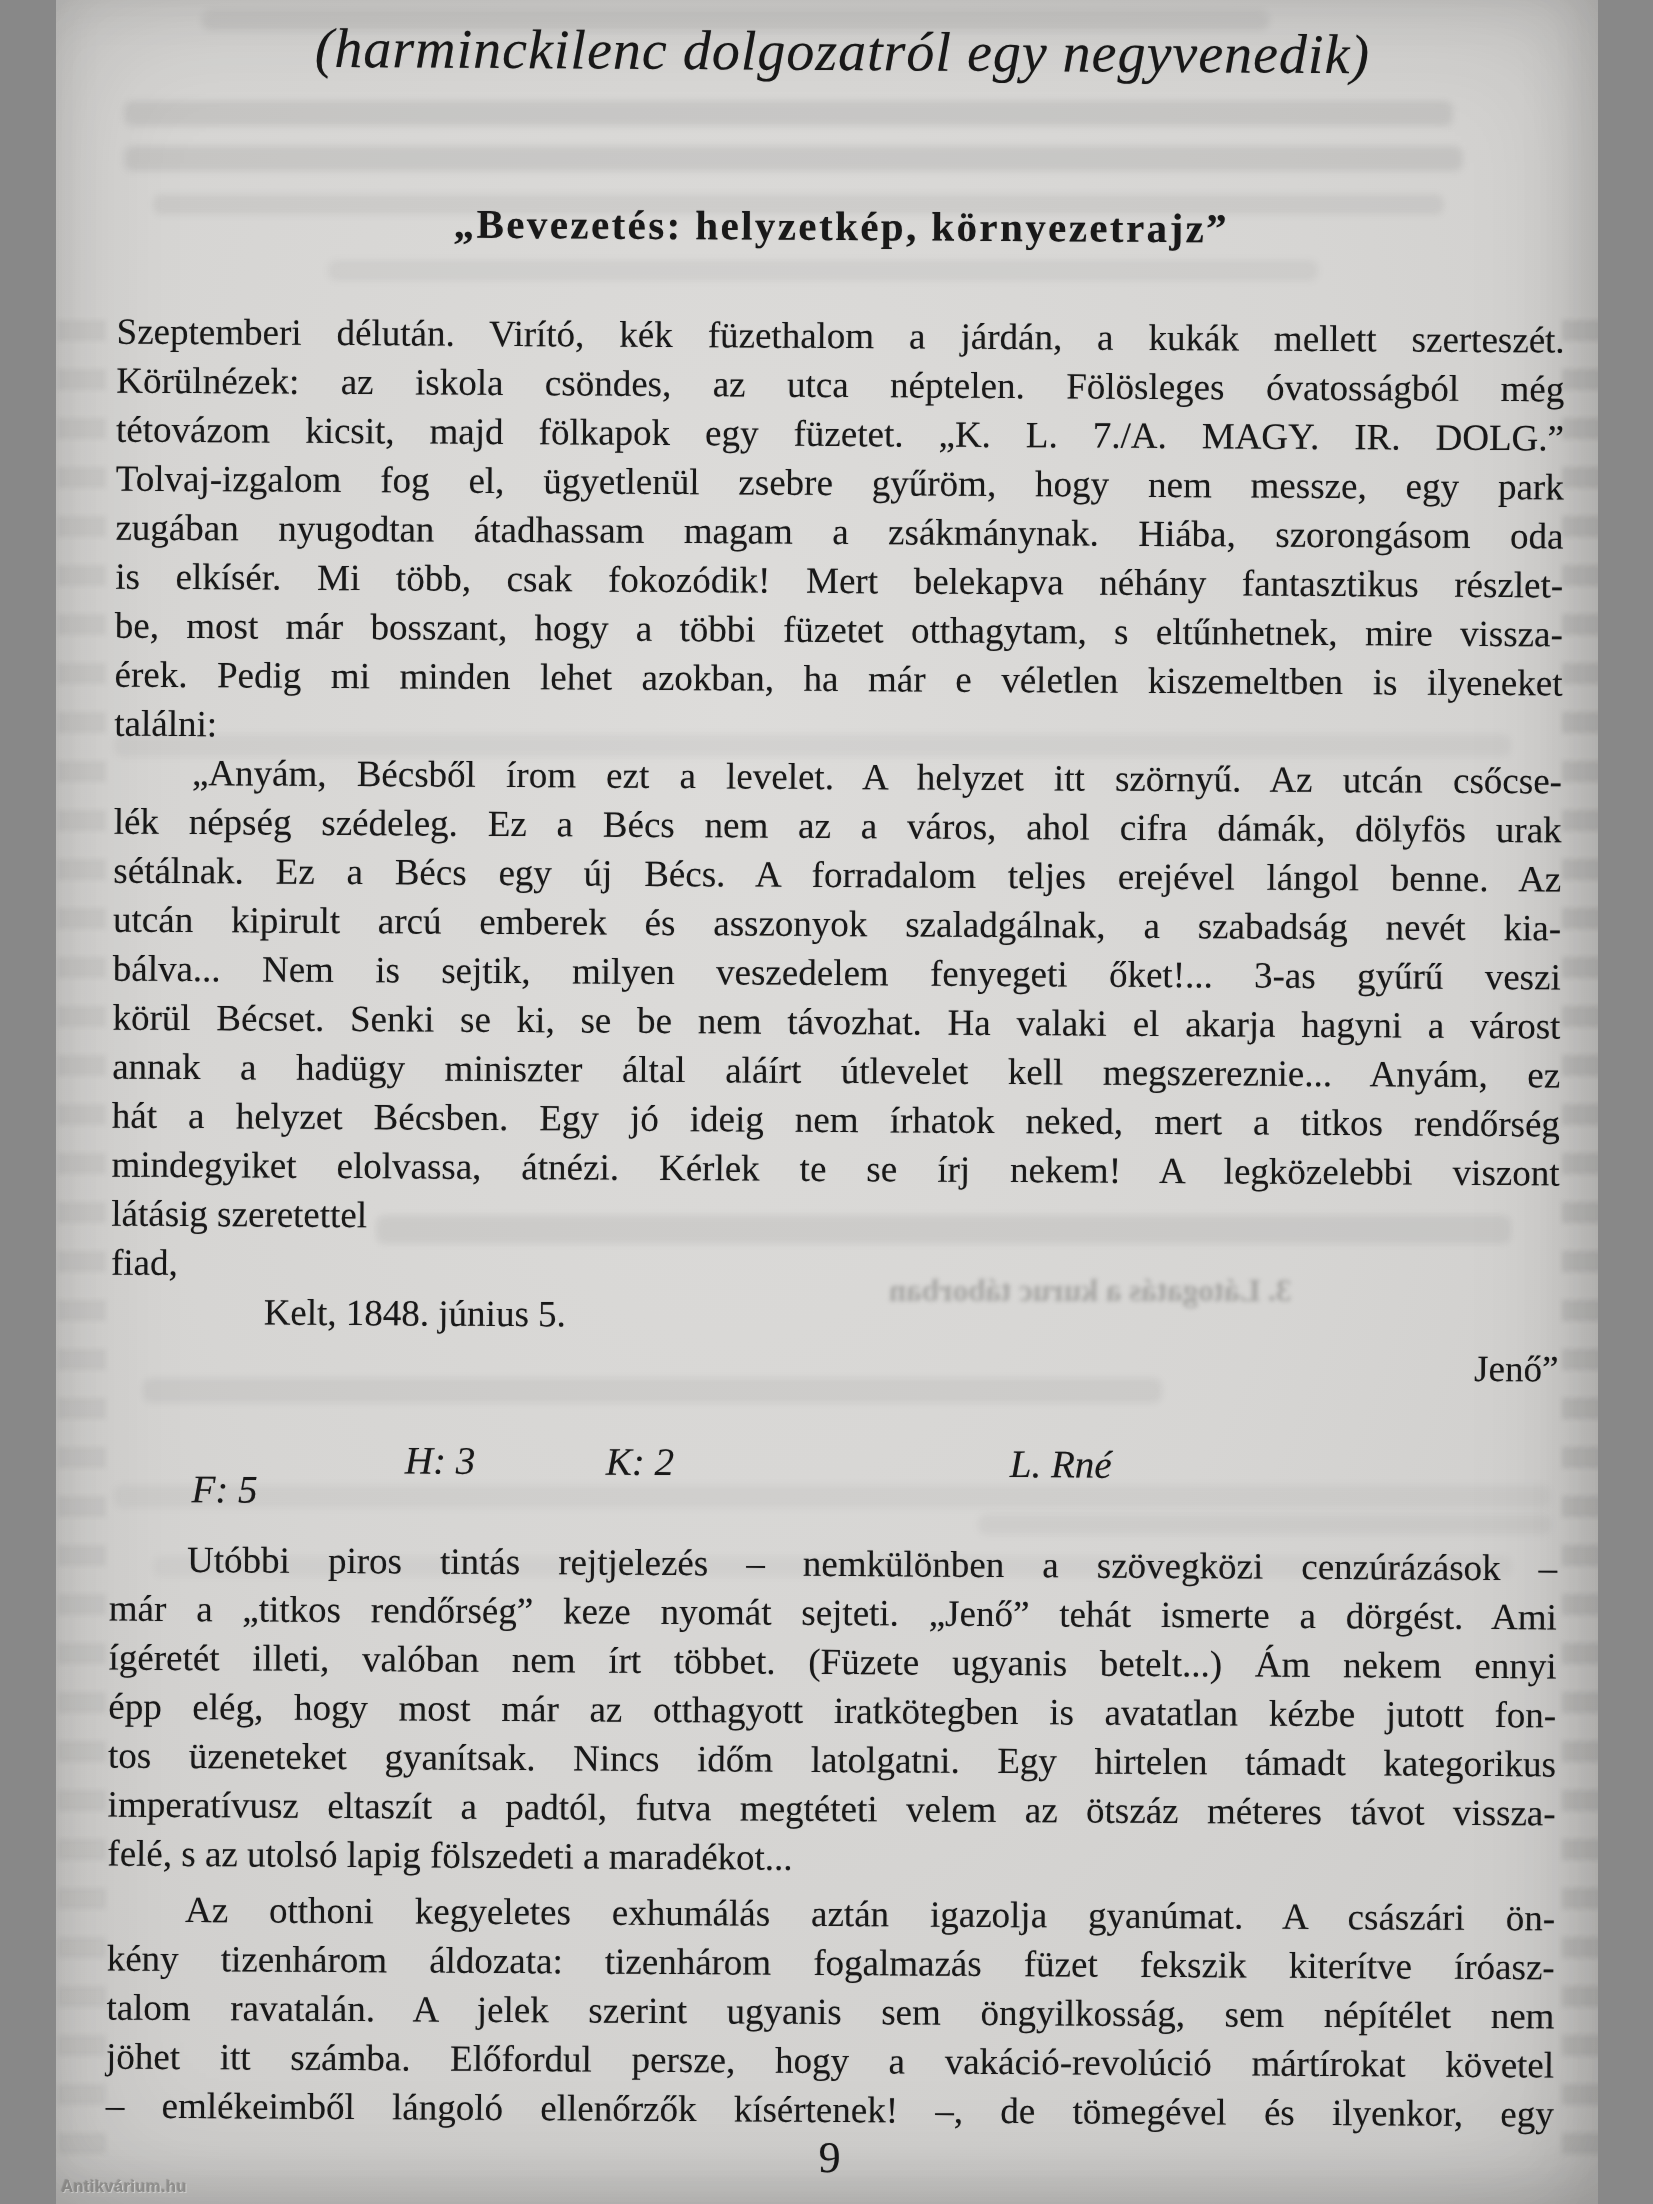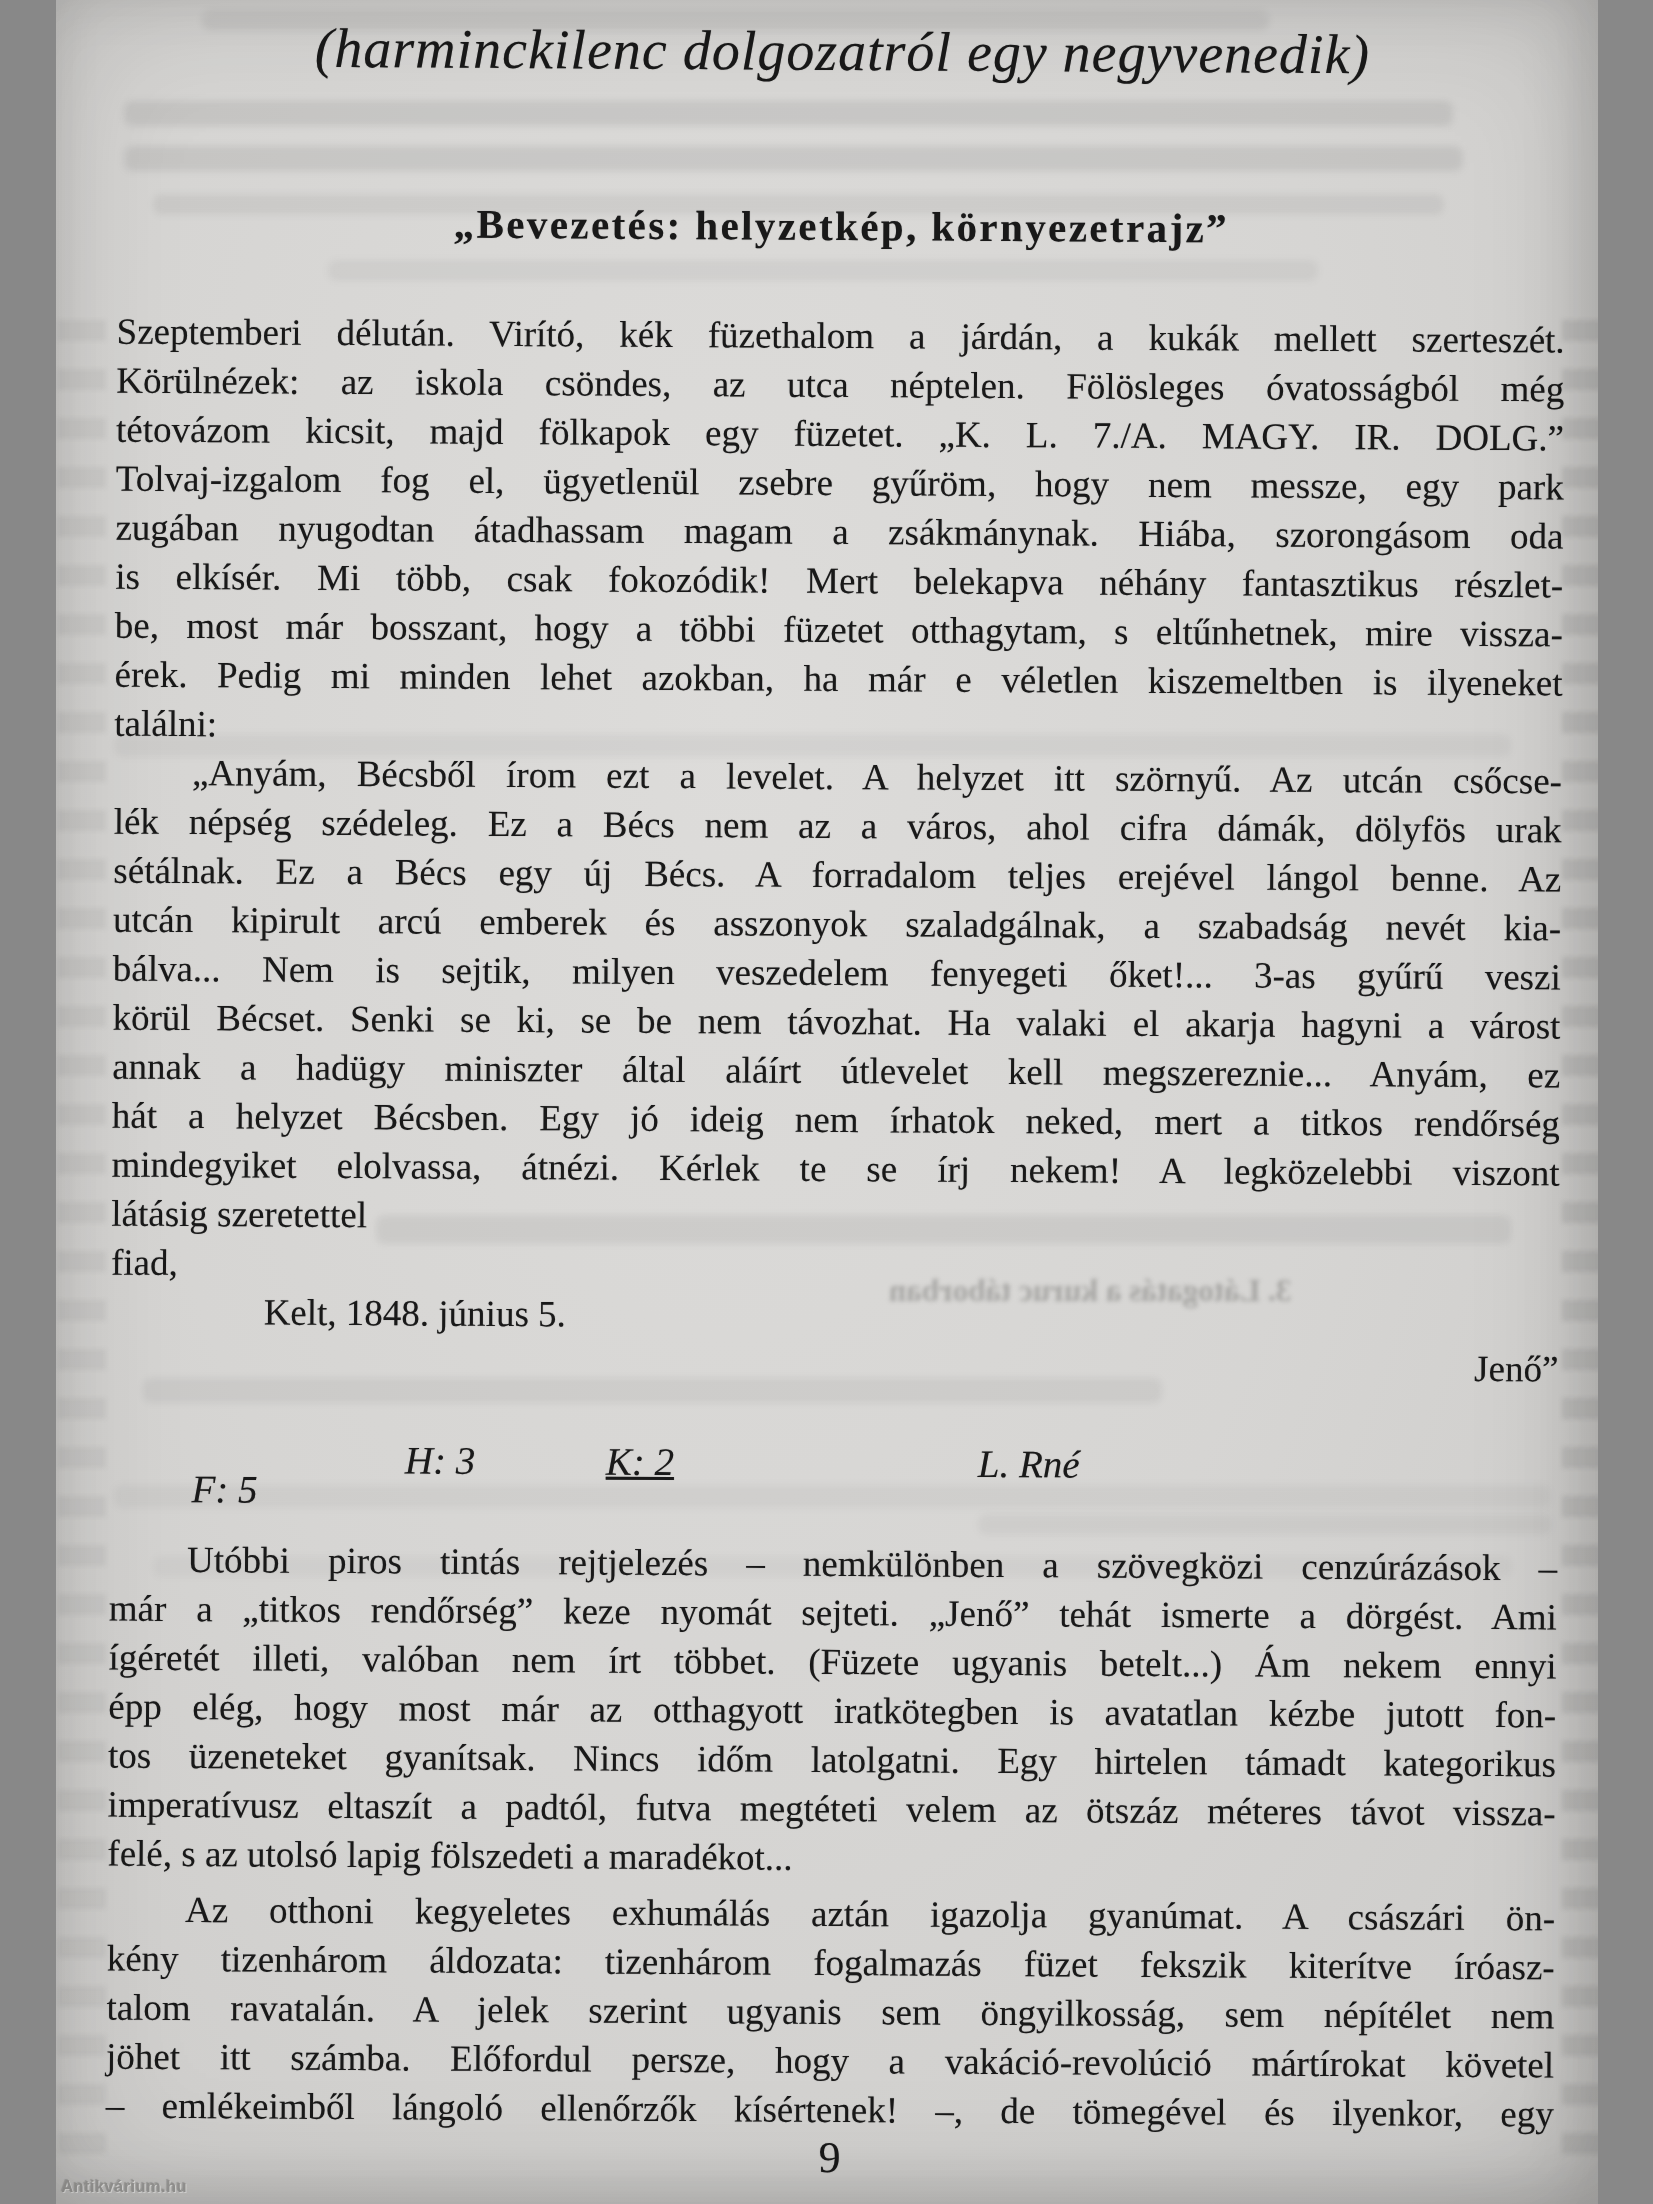--- a/index.html
+++ b/index.html
@@ -55,21 +55,21 @@
   .m-intro{margin-top:60px;}
   .m-commentary{margin-top:52px;}
   .m-exhum{margin-top:7.8px;}
   .indent .tline:first-child{text-indent:78px;}
   .tline{text-align:justify;text-align-last:justify;}
   .tline.left{text-align:left;text-align-last:left;}
   .dateline{padding-left:153px;}
   .signature{text-align:right;padding-right:0;}
   .grades{position:relative;height:49px;margin-top:49px;font-style:italic;font-size:39px;}
   .grades span{position:absolute;top:0;white-space:nowrap;}
-  .g0{left:82px;margin-top:30px;} .g1{left:295px;text-align:center;} .g2{left:496px;text-decoration:underline;} .g3{left:868px;}
+  .g0{left:82px;margin-top:30px;} .g1{left:295px;text-align:center;} .g2{left:496px;} .g3{left:900px;}
   .pagenum{margin-top:0;font-size:44px;line-height:47px;text-align:center;}
   .watermark{
     position:absolute;left:5.8px;top:2177px;
     font:bold 16.5px "Liberation Sans","DejaVu Sans",sans-serif;
     letter-spacing:0.4px;
     color:#a2a19f;
     text-shadow:1px 1px 0 rgba(242,242,240,0.85), -1px -1px 1px rgba(88,88,86,0.3);
   }
 </style>
 </head>

